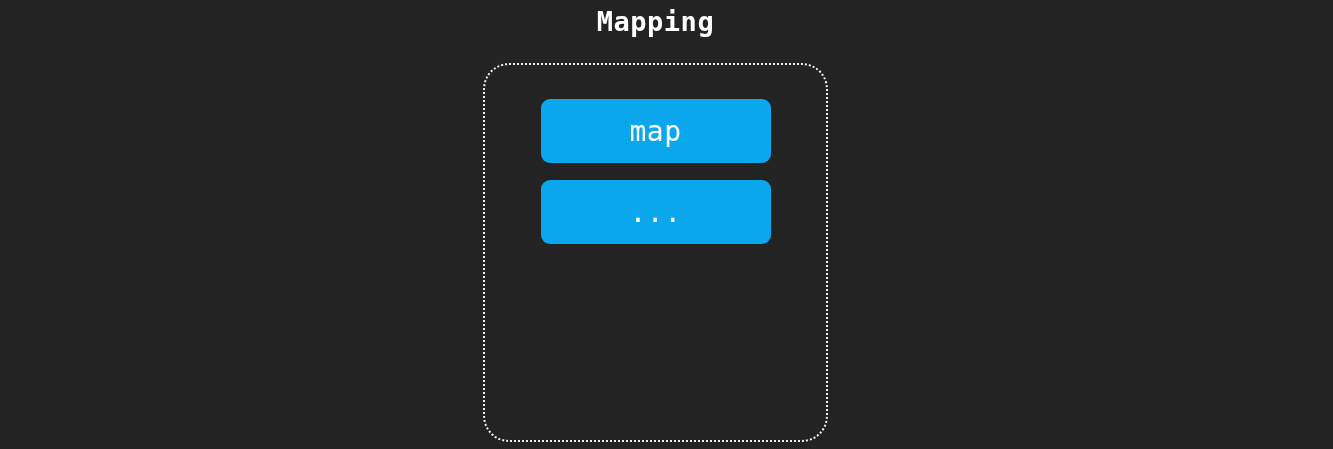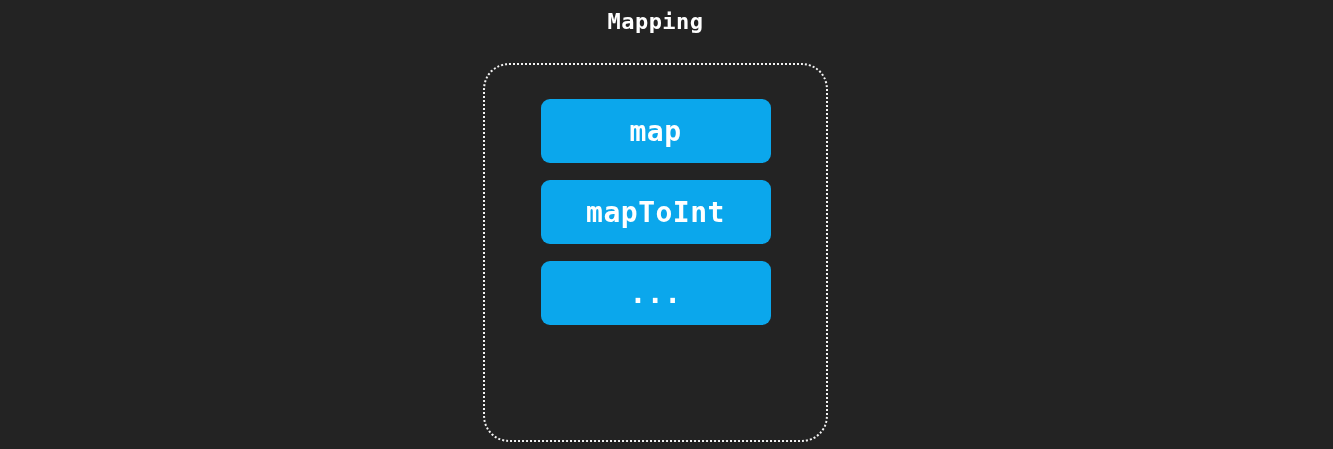--- a/index.html
+++ b/index.html
@@ -16,21 +16,21 @@
   }
   .diagram-title {
     position: absolute;
     left: 483px;
     top: 0;
     width: 345px;
     height: 44px;
     line-height: 44px;
     text-align: center;
     color: var(--title-text, #ffffff);
-    font-size: 22px;
+    font-size: 27px;
     font-weight: bold;
     letter-spacing: 0.5px;
     white-space: nowrap;
   }
   .group-box {
     position: absolute;
     left: 483px;
     top: 63px;
     width: 345px;
     height: 379px;
@@ -47,32 +47,31 @@
     width: 230px;
     height: 64px;
     box-sizing: border-box;
     border-radius: 9px;
     background: var(--box-fill, #0ba7ec);
     color: var(--box-text, #ffffff);
     display: flex;
     align-items: center;
     justify-content: center;
     font-size: 28px;
-    font-weight: 700;
+    font-weight: 400;
     letter-spacing: 0.5px;
     text-align: right;
   }
 </style>
 </head>
 <body style="--bg: #232323; --box-fill: #0ba7ec; --box-text: #ffffff; --group-border: #f2f2f2; --title-text: #ffffff;">
 
 <div class="diagram-title">Mapping</div>
 
 <div class="group-box">
 
   <div class="op-box">map</div>
 
 
-  <div class="op-box">mapToInt</div>
 
   <div class="op-box">...</div>
 
 </div>
 
 </body></html>

